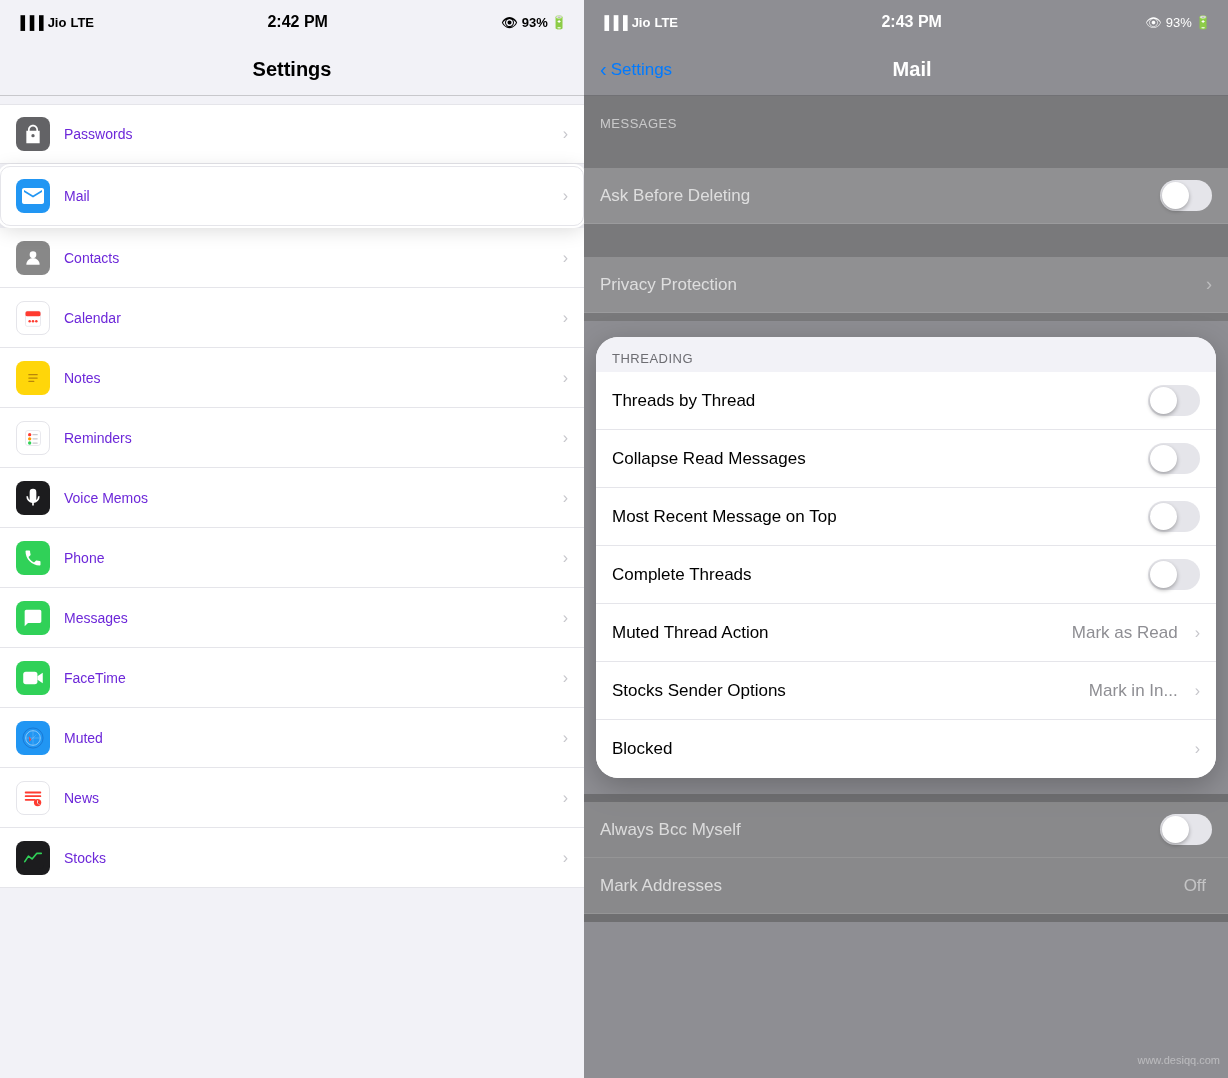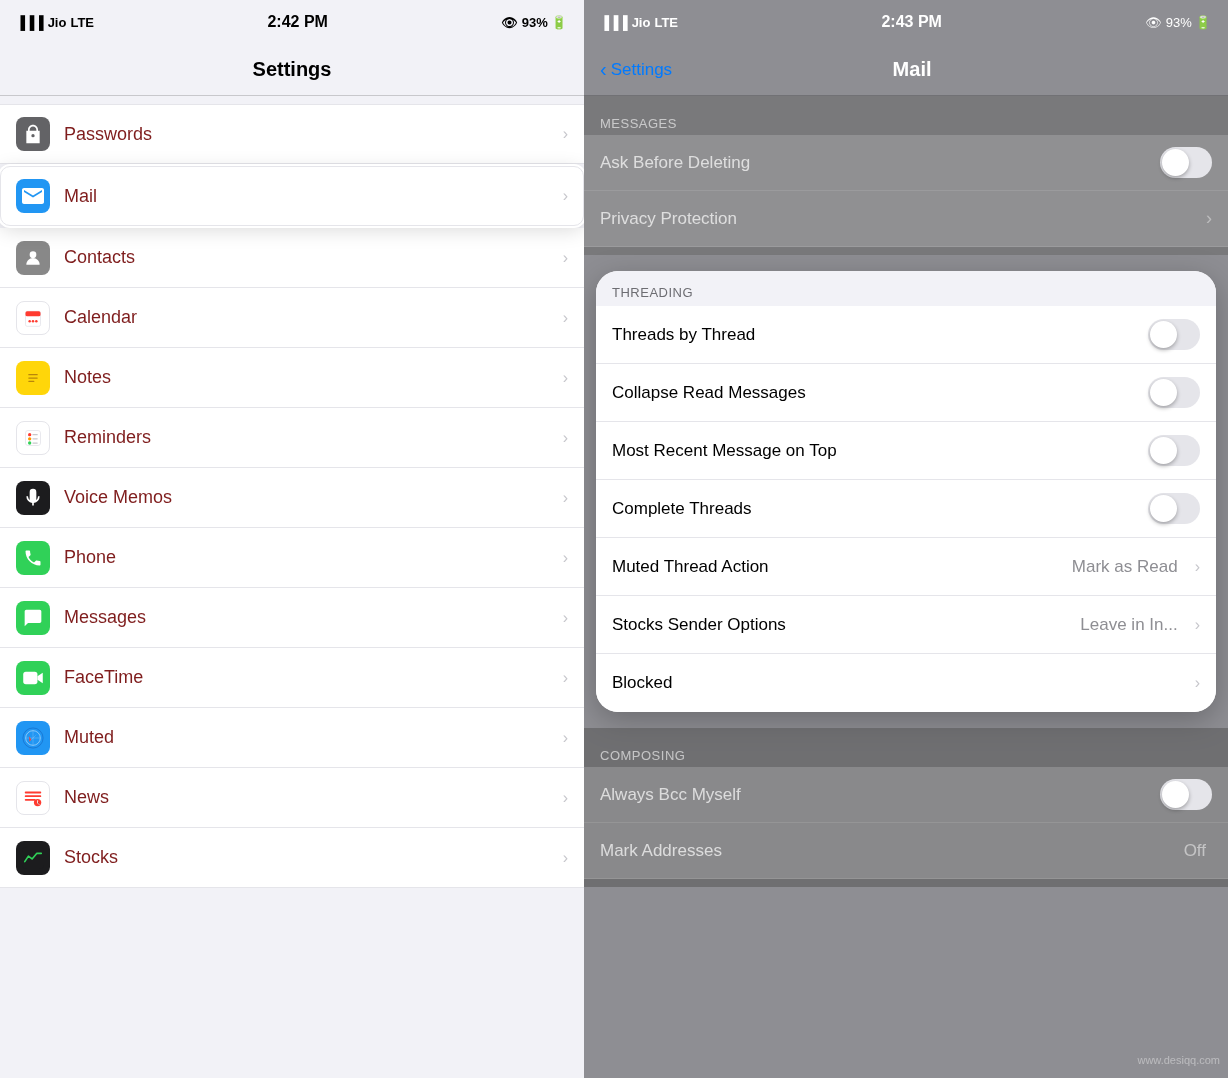--- a/index.html
+++ b/index.html
@@ -89,22 +89,22 @@
       border-radius: 8px;
       margin-right: 14px;
       display: flex;
       align-items: center;
       justify-content: center;
       flex-shrink: 0;
       font-size: 18px;
     }
     .item-label {
       flex: 1;
-      font-size: 18px;
-      color: #7f1d1d;
+      font-size: 14px;
+      color: #6d28d9;
     }
     .item-chevron {
       color: #c7c7cc;
       font-size: 16px;
     }
 
     
     .icon-passwords { background: #636366; }
     .icon-mail { background: #2196f3; }
     .icon-contacts { background: #888; }
@@ -176,20 +176,21 @@
       background: rgba(100,100,100,0.5);
       padding: 8px 0;
     }
     .dimmed-item {
       background: rgba(200,200,200,0.3);
       display: flex;
       align-items: center;
       padding: 0 16px;
       height: 56px;
       border-bottom: 1px solid rgba(255,255,255,0.1);
+      margin-top: 33px;
     }
     .dimmed-item .label { color: rgba(255,255,255,0.7); font-size: 17px; flex: 1; }
     .dimmed-section-header {
       padding: 12px 16px 4px;
       font-size: 13px;
       font-weight: 500;
       color: rgba(255,255,255,0.6);
       text-transform: uppercase;
       letter-spacing: 0.5px;
     }
@@ -528,32 +529,31 @@
       </div>
 
       <div class="card-item">
         <span class="label">Muted Thread Action</span>
         <span class="value-text">Mark as Read</span>
         <span class="chevron">›</span>
       </div>
 
       <div class="card-item">
         <span class="label">Stocks Sender Options</span>
-        <span class="value-text">Leave in In...</span>
+        <span class="value-text">Mark in In...</span>
         <span class="chevron">›</span>
       </div>
 
       <div class="card-item">
         <span class="label">Blocked</span>
         <span class="chevron">›</span>
       </div>
     </div>
 
     <div class="bottom-dimmed">
-      <div class="bottom-section-header">COMPOSING</div>
       <div class="bottom-item">
         <span class="label">Always Bcc Myself</span>
         <div class="toggle"></div>
       </div>
       <div class="bottom-item">
         <span class="label">Mark Addresses</span>
         <span class="value-text">Off</span>
       </div>
     </div>
   </div>

